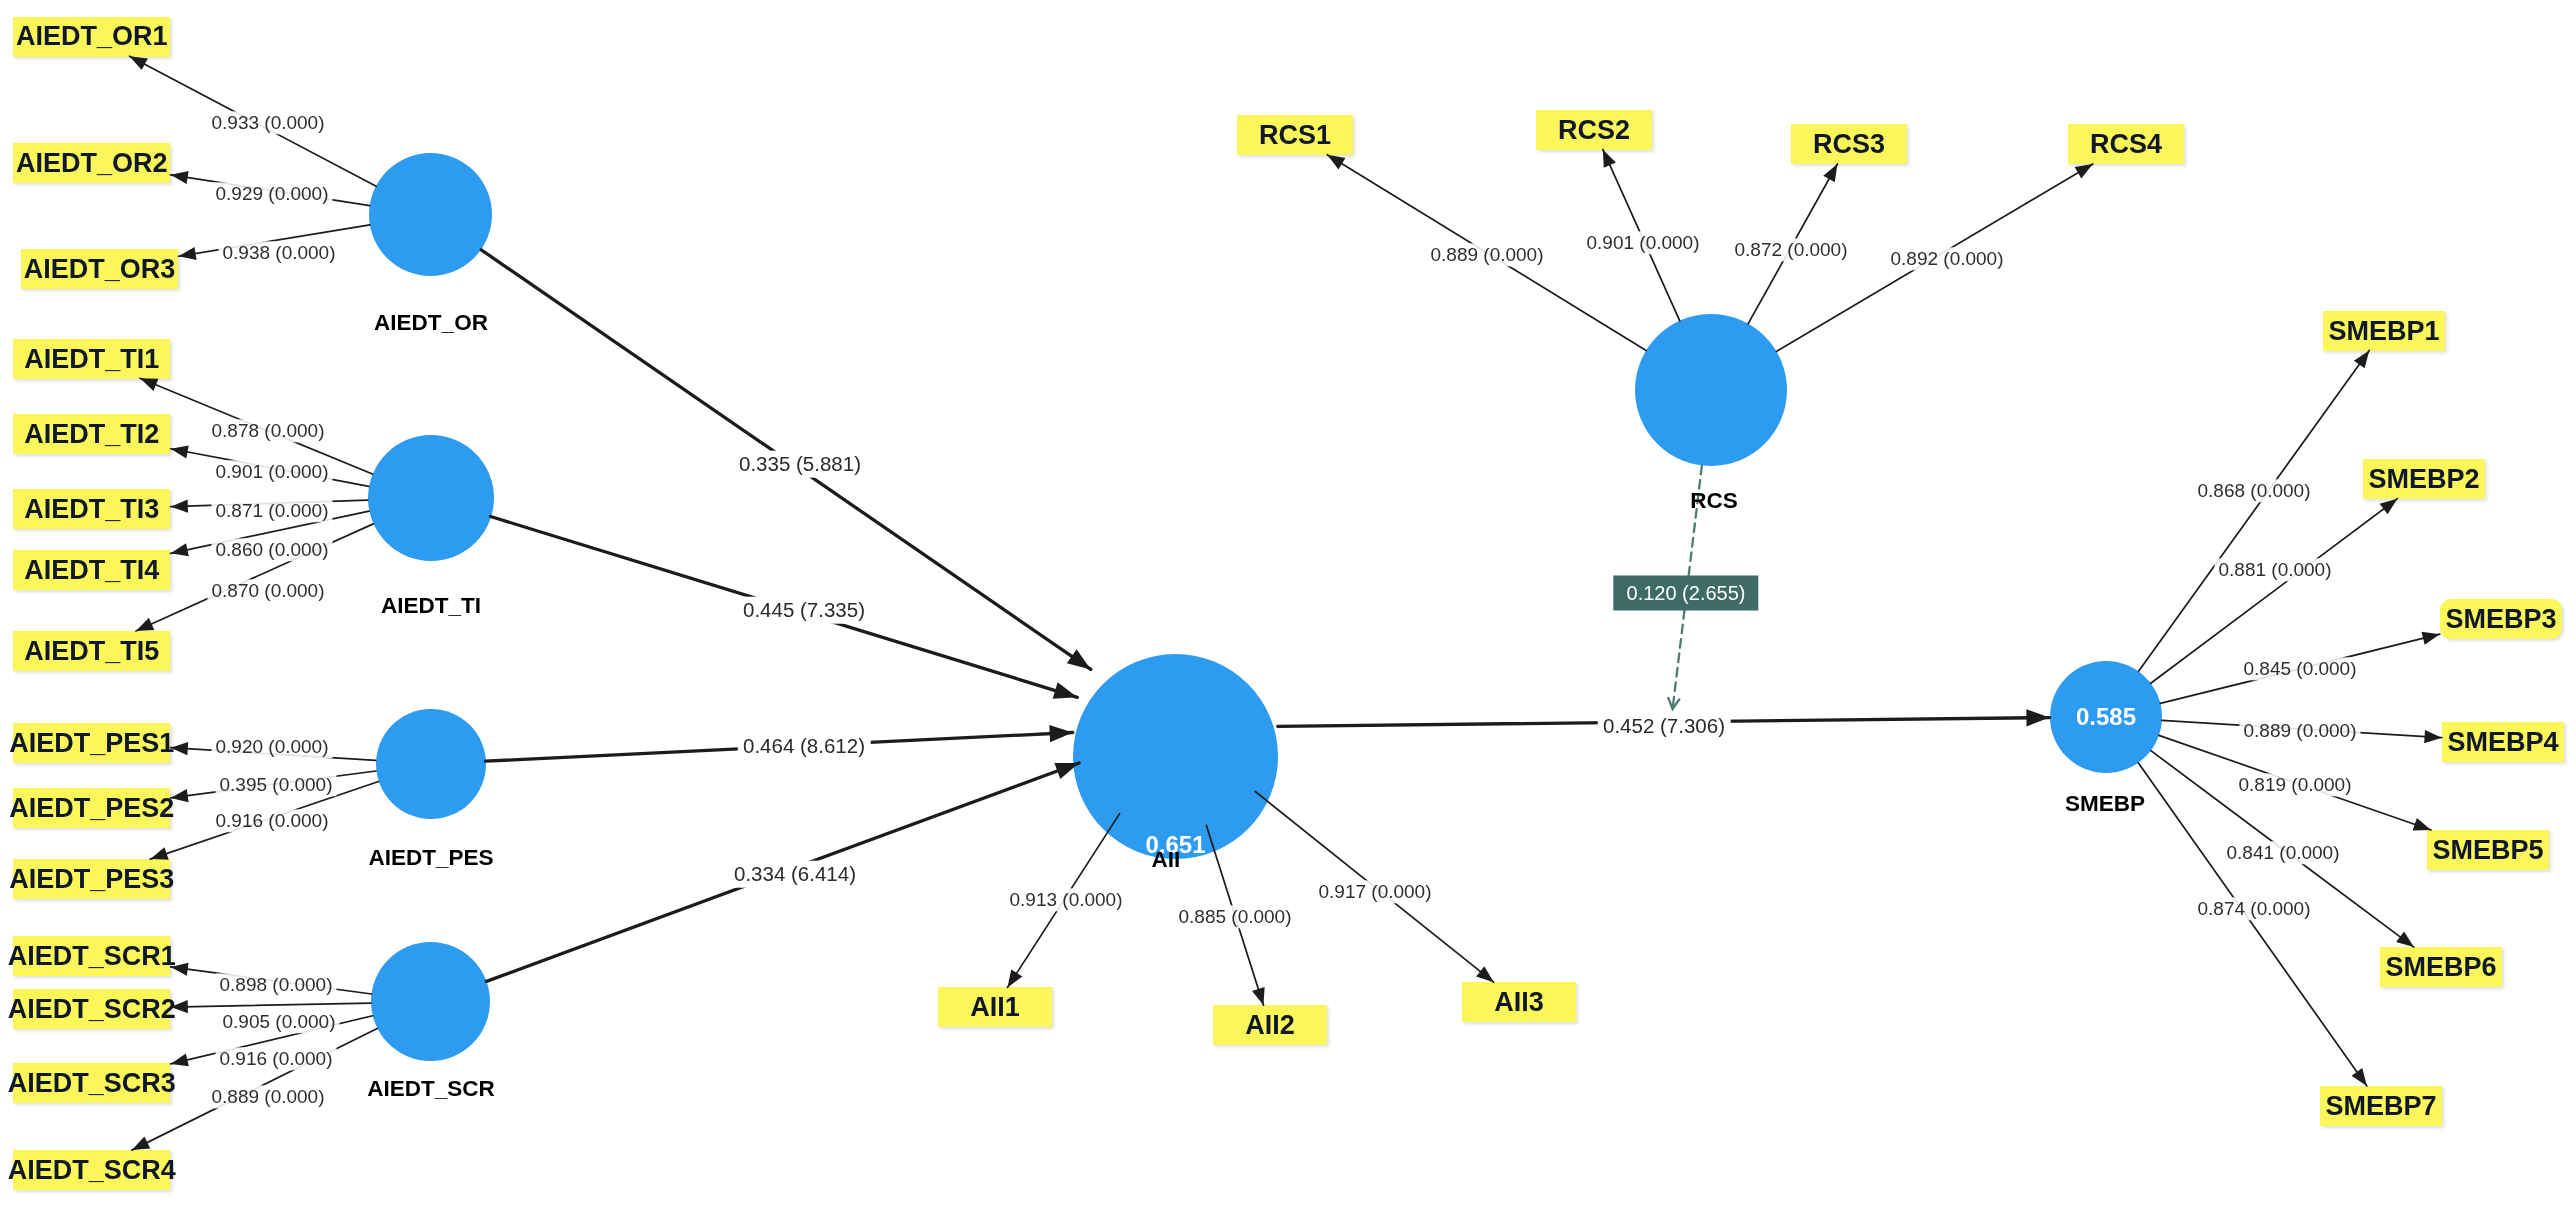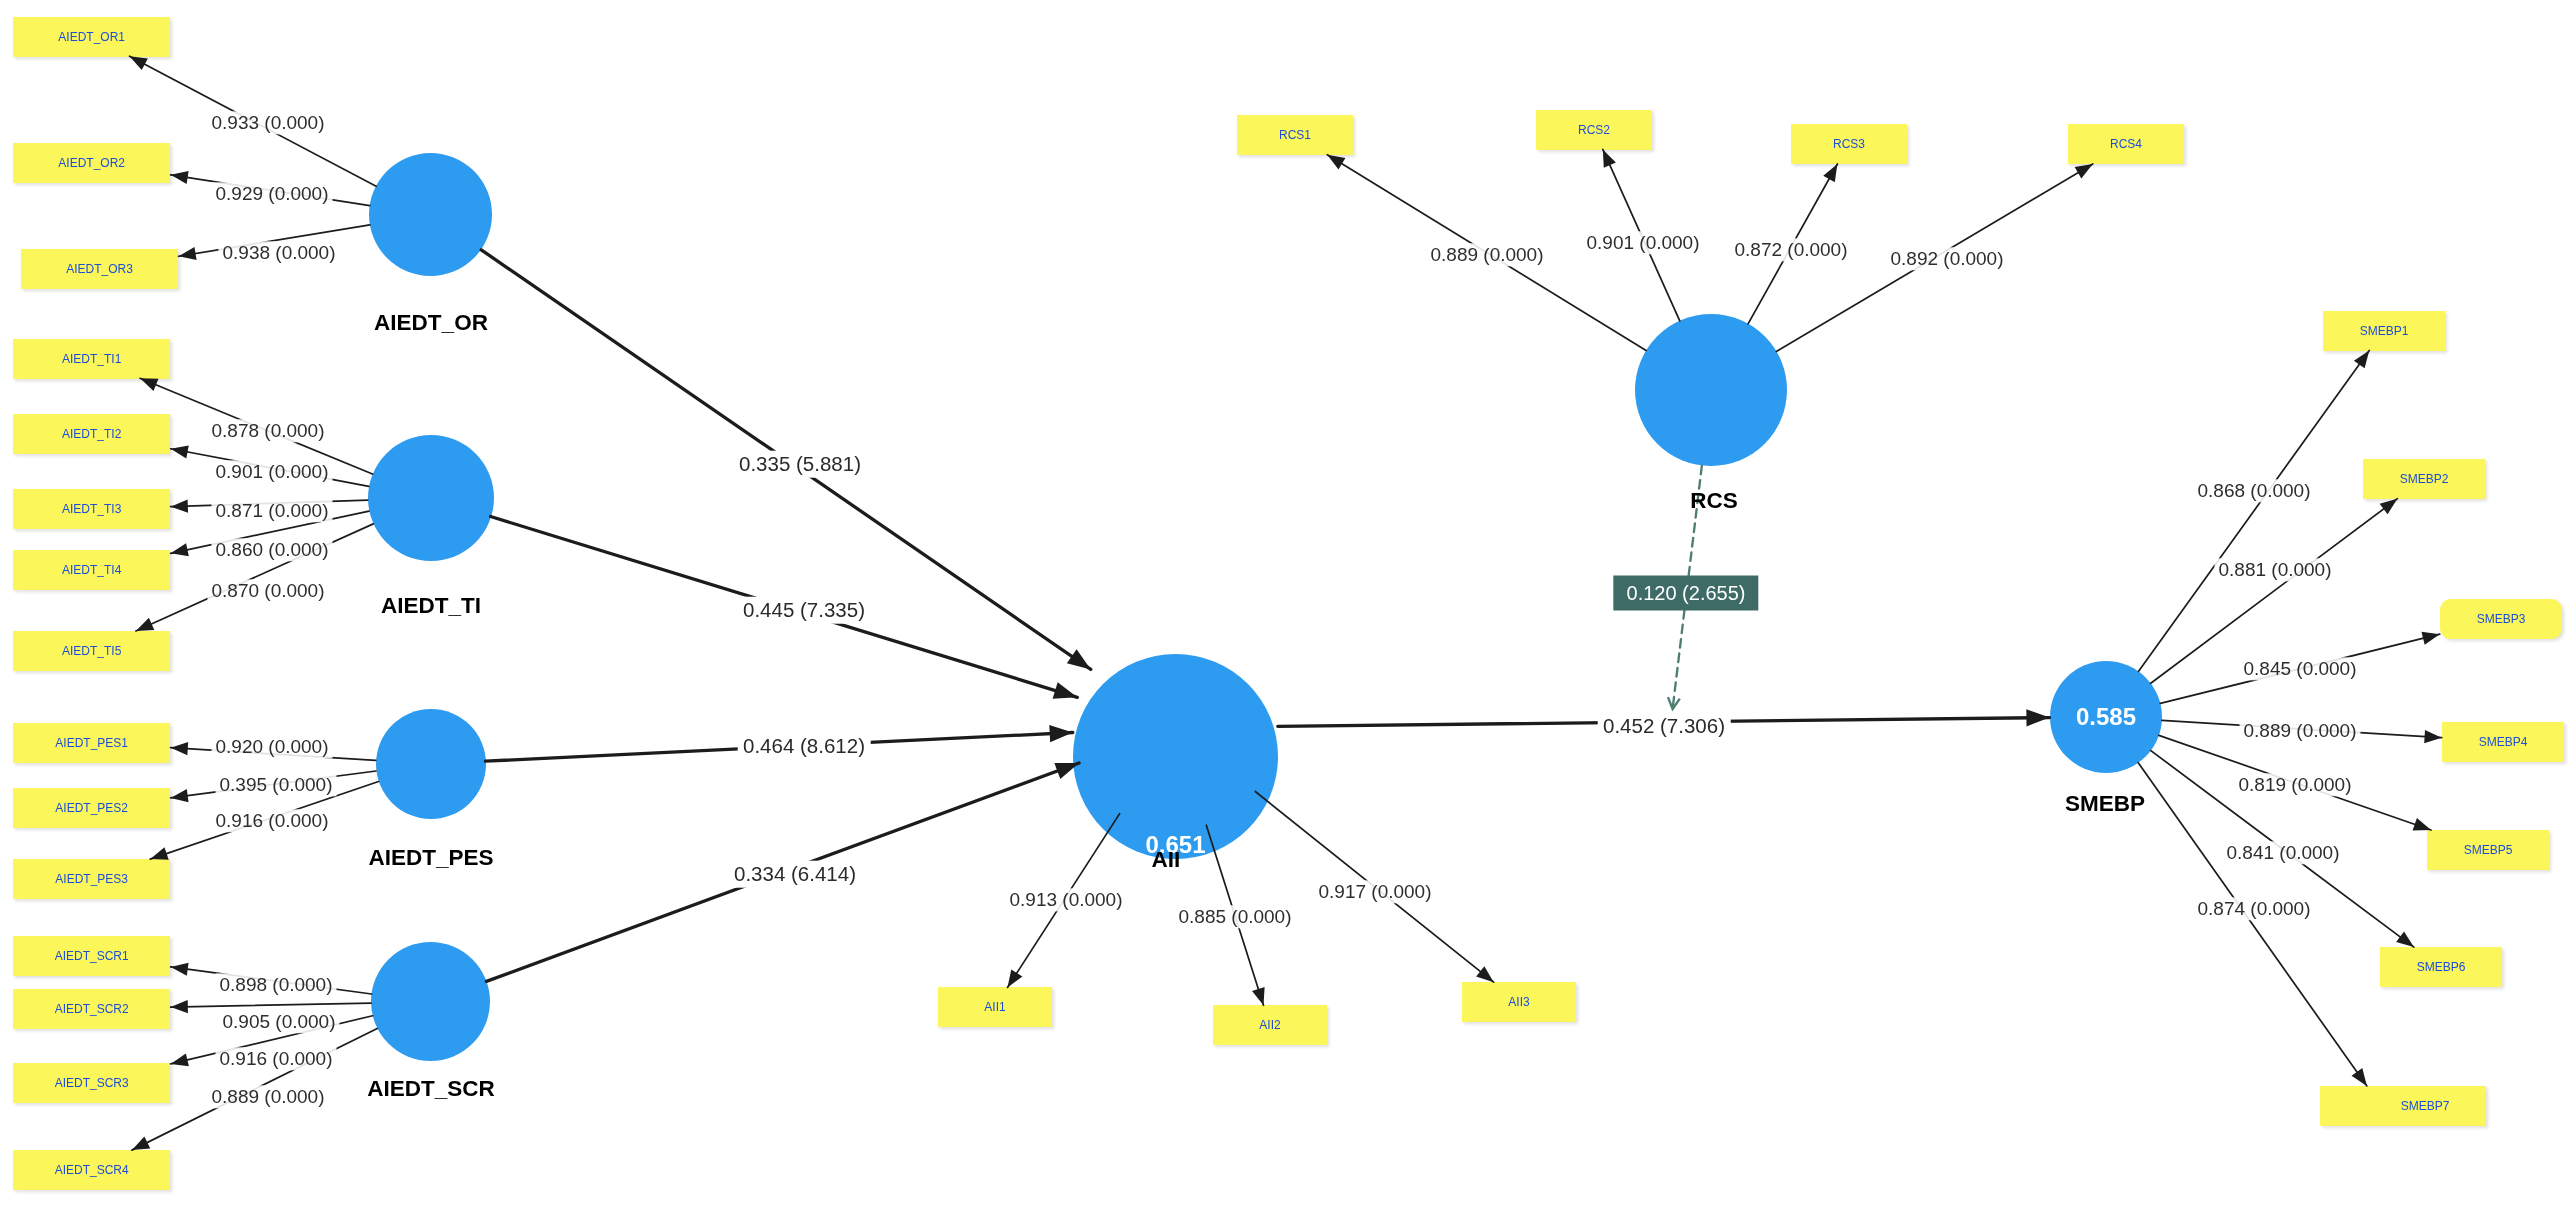--- a/index.html
+++ b/index.html
@@ -14,23 +14,24 @@
   .construct{
     position:absolute;border-radius:50%;
     background:var(--blue,#2d9bf0);
     display:flex;align-items:center;justify-content:center;
     color:#ffffff;font-weight:700;font-size:24px;
   }
   .ind{
     position:absolute;
     background:var(--yellow,#fbf75b);
     display:flex;align-items:center;justify-content:center;
-    font-size:12px;color:#1d4ed8;
+    font-size:27px;color:#0f172a;
     box-shadow:2px 2px 3.3px rgba(0,0,0,0.13);
     white-space:nowrap;
+    font-weight:bold;
   }
   .cl{
     position:absolute;transform:translate(-50%,-50%);
     font-weight:700;font-size:22.5px;color:#000;white-space:nowrap;
   }
   .ld{
     position:absolute;transform:translate(-50%,-50%);
     font-size:19px;color:#2e2e2e;background:rgba(255,255,255,0.88);
     padding:0.7px 4px;white-space:nowrap;
   }
@@ -82,21 +83,21 @@
       <div class="ind" style="left: 1237px; top: 115px; width: 116px; height: 40px;">RCS1</div>
       <div class="ind" style="left: 1536px; top: 110px; width: 116px; height: 40px;">RCS2</div>
       <div class="ind" style="left: 1791px; top: 124px; width: 116px; height: 40px;">RCS3</div>
       <div class="ind" style="left: 2068px; top: 124px; width: 116px; height: 40px;">RCS4</div>
       <div class="ind" style="left: 2323px; top: 311px; width: 122px; height: 40px;">SMEBP1</div>
       <div class="ind" style="left: 2363px; top: 459px; width: 122px; height: 40px;">SMEBP2</div>
       <div class="ind" style="left: 2440px; top: 599px; width: 122px; height: 40px; border-radius: 11px;">SMEBP3</div>
       <div class="ind" style="left: 2442px; top: 722px; width: 122px; height: 40px;">SMEBP4</div>
       <div class="ind" style="left: 2427px; top: 830px; width: 122px; height: 40px;">SMEBP5</div>
       <div class="ind" style="left: 2380px; top: 947px; width: 122px; height: 40px; text-align: right;">SMEBP6</div>
-      <div class="ind" style="left: 2320px; top: 1086px; width: 122px; height: 40px; padding-left: 44px;">SMEBP7</div>
+      <div class="ind" style="left: 2320px; top: 1086px; width: 122px; height: 40px;">SMEBP7</div>
     </div>
   <svg id="edgesvg" width="2576" height="1207" viewBox="0 0 3895 1825" xmlns="http://www.w3.org/2000/svg">
     <defs>
       <marker id="ah-thin" markerUnits="userSpaceOnUse" markerWidth="30" markerHeight="22" refX="27" refY="11" orient="auto">
         <path d="M1,1 L27,11 L1,21 Z" fill="#1c1c1c"></path>
       </marker>
       <marker id="ah-thick" markerUnits="userSpaceOnUse" markerWidth="40" markerHeight="30" refX="36" refY="15" orient="auto">
         <path d="M1,2 L36,15 L1,28 Z" fill="#1c1c1c"></path>
       </marker>
       <marker id="ah-dash" markerUnits="userSpaceOnUse" markerWidth="26" markerHeight="24" refX="19" refY="11" orient="auto">

